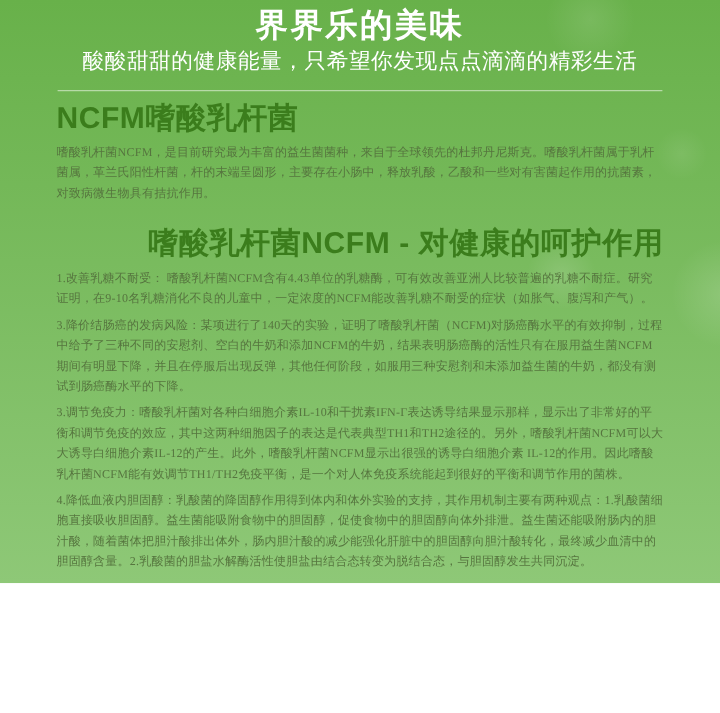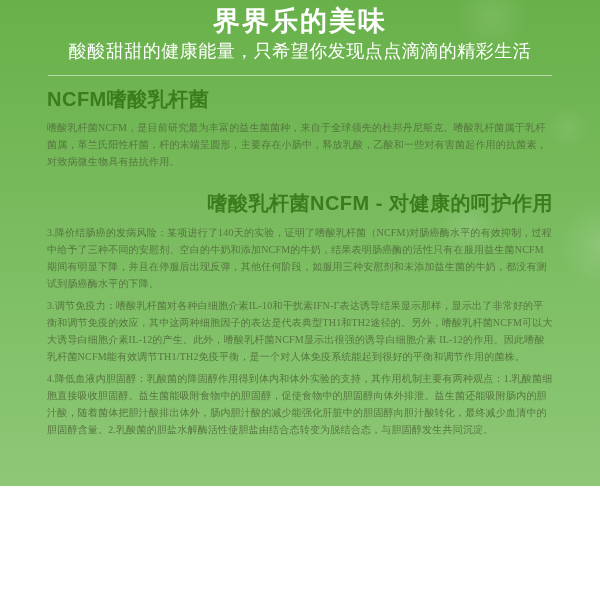--- a/index.html
+++ b/index.html
@@ -24,21 +24,21 @@
   .subtitle{
     margin:4px 0 0 0;font-size:18px;line-height:21px;font-weight:normal;
     letter-spacing:.5px;color:#ffffff;
   }
   .divider{
     width:504px;margin:13px auto 0 auto;height:0;
     border-top:1px solid rgba(255,255,255,.5);
   }
   .content{padding:0 47px;}
   .sec-heading{
-    margin:12px 0 8px 0;font-size:20px;line-height:23px;
+    margin:12px 0 8px 0;font-size:25px;line-height:23px;
     font-weight:bold;letter-spacing:.5px;color:#3b7d1c;
   }
   .benefits .sec-heading{margin-top:22px;text-align:right;}
   .body-p{
     margin:0;font-size:10px;line-height:17px;
     color:#56753f;letter-spacing:.2px;font-family:Liberation Serif, serif;
   }
   .benefit{margin-top:5px;}
   .benefit:first-of-type{margin-top:9px;}
 </style>
@@ -55,19 +55,20 @@
 
   <main class="content">
 
     <section class="intro">
       <h3 class="sec-heading">NCFM嗜酸乳杆菌</h3>
       <p class="body-p">嗜酸乳杆菌NCFM，是目前研究最为丰富的益生菌菌种，来自于全球领先的杜邦丹尼斯克。嗜酸乳杆菌属于乳杆菌属，革兰氏阳性杆菌，杆的末端呈圆形，主要存在小肠中，释放乳酸，乙酸和一些对有害菌起作用的抗菌素，对致病微生物具有拮抗作用。</p>
     </section>
 
     <section class="benefits">
       <h3 class="sec-heading">嗜酸乳杆菌NCFM - 对健康的呵护作用</h3>
+      <p class="body-p benefit">1.改善乳糖不耐受： 嗜酸乳杆菌NCFM含有4.43单位的乳糖酶，可有效改善亚洲人比较普遍的乳糖不耐症。研究证明，在9-10名乳糖消化不良的儿童中，一定浓度的NCFM能改善乳糖不耐受的症状（如胀气、腹泻和产气）。</p>
       <p class="body-p benefit">3.降价结肠癌的发病风险：某项进行了140天的实验，证明了嗜酸乳杆菌（NCFM)对肠癌酶水平的有效抑制，过程中给予了三种不同的安慰剂、空白的牛奶和添加NCFM的牛奶，结果表明肠癌酶的活性只有在服用益生菌NCFM期间有明显下降，并且在停服后出现反弹，其他任何阶段，如服用三种安慰剂和未添加益生菌的牛奶，都没有测试到肠癌酶水平的下降。</p>
       <p class="body-p benefit">3.调节免疫力：嗜酸乳杆菌对各种白细胞介素IL-10和干扰素IFN-Γ表达诱导结果显示那样，显示出了非常好的平衡和调节免疫的效应，其中这两种细胞因子的表达是代表典型TH1和TH2途径的。另外，嗜酸乳杆菌NCFM可以大大诱导白细胞介素IL-12的产生。此外，嗜酸乳杆菌NCFM显示出很强的诱导白细胞介素 IL-12的作用。因此嗜酸乳杆菌NCFM能有效调节TH1/TH2免疫平衡，是一个对人体免疫系统能起到很好的平衡和调节作用的菌株。</p>
       <p class="body-p benefit">4.降低血液内胆固醇：乳酸菌的降固醇作用得到体内和体外实验的支持，其作用机制主要有两种观点：1.乳酸菌细胞直接吸收胆固醇。益生菌能吸附食物中的胆固醇，促使食物中的胆固醇向体外排泄。益生菌还能吸附肠内的胆汁酸，随着菌体把胆汁酸排出体外，肠内胆汁酸的减少能强化肝脏中的胆固醇向胆汁酸转化，最终减少血清中的胆固醇含量。2.乳酸菌的胆盐水解酶活性使胆盐由结合态转变为脱结合态，与胆固醇发生共同沉淀。</p>
     </section>
 
   </main>
 </div>
 
 </body></html>

